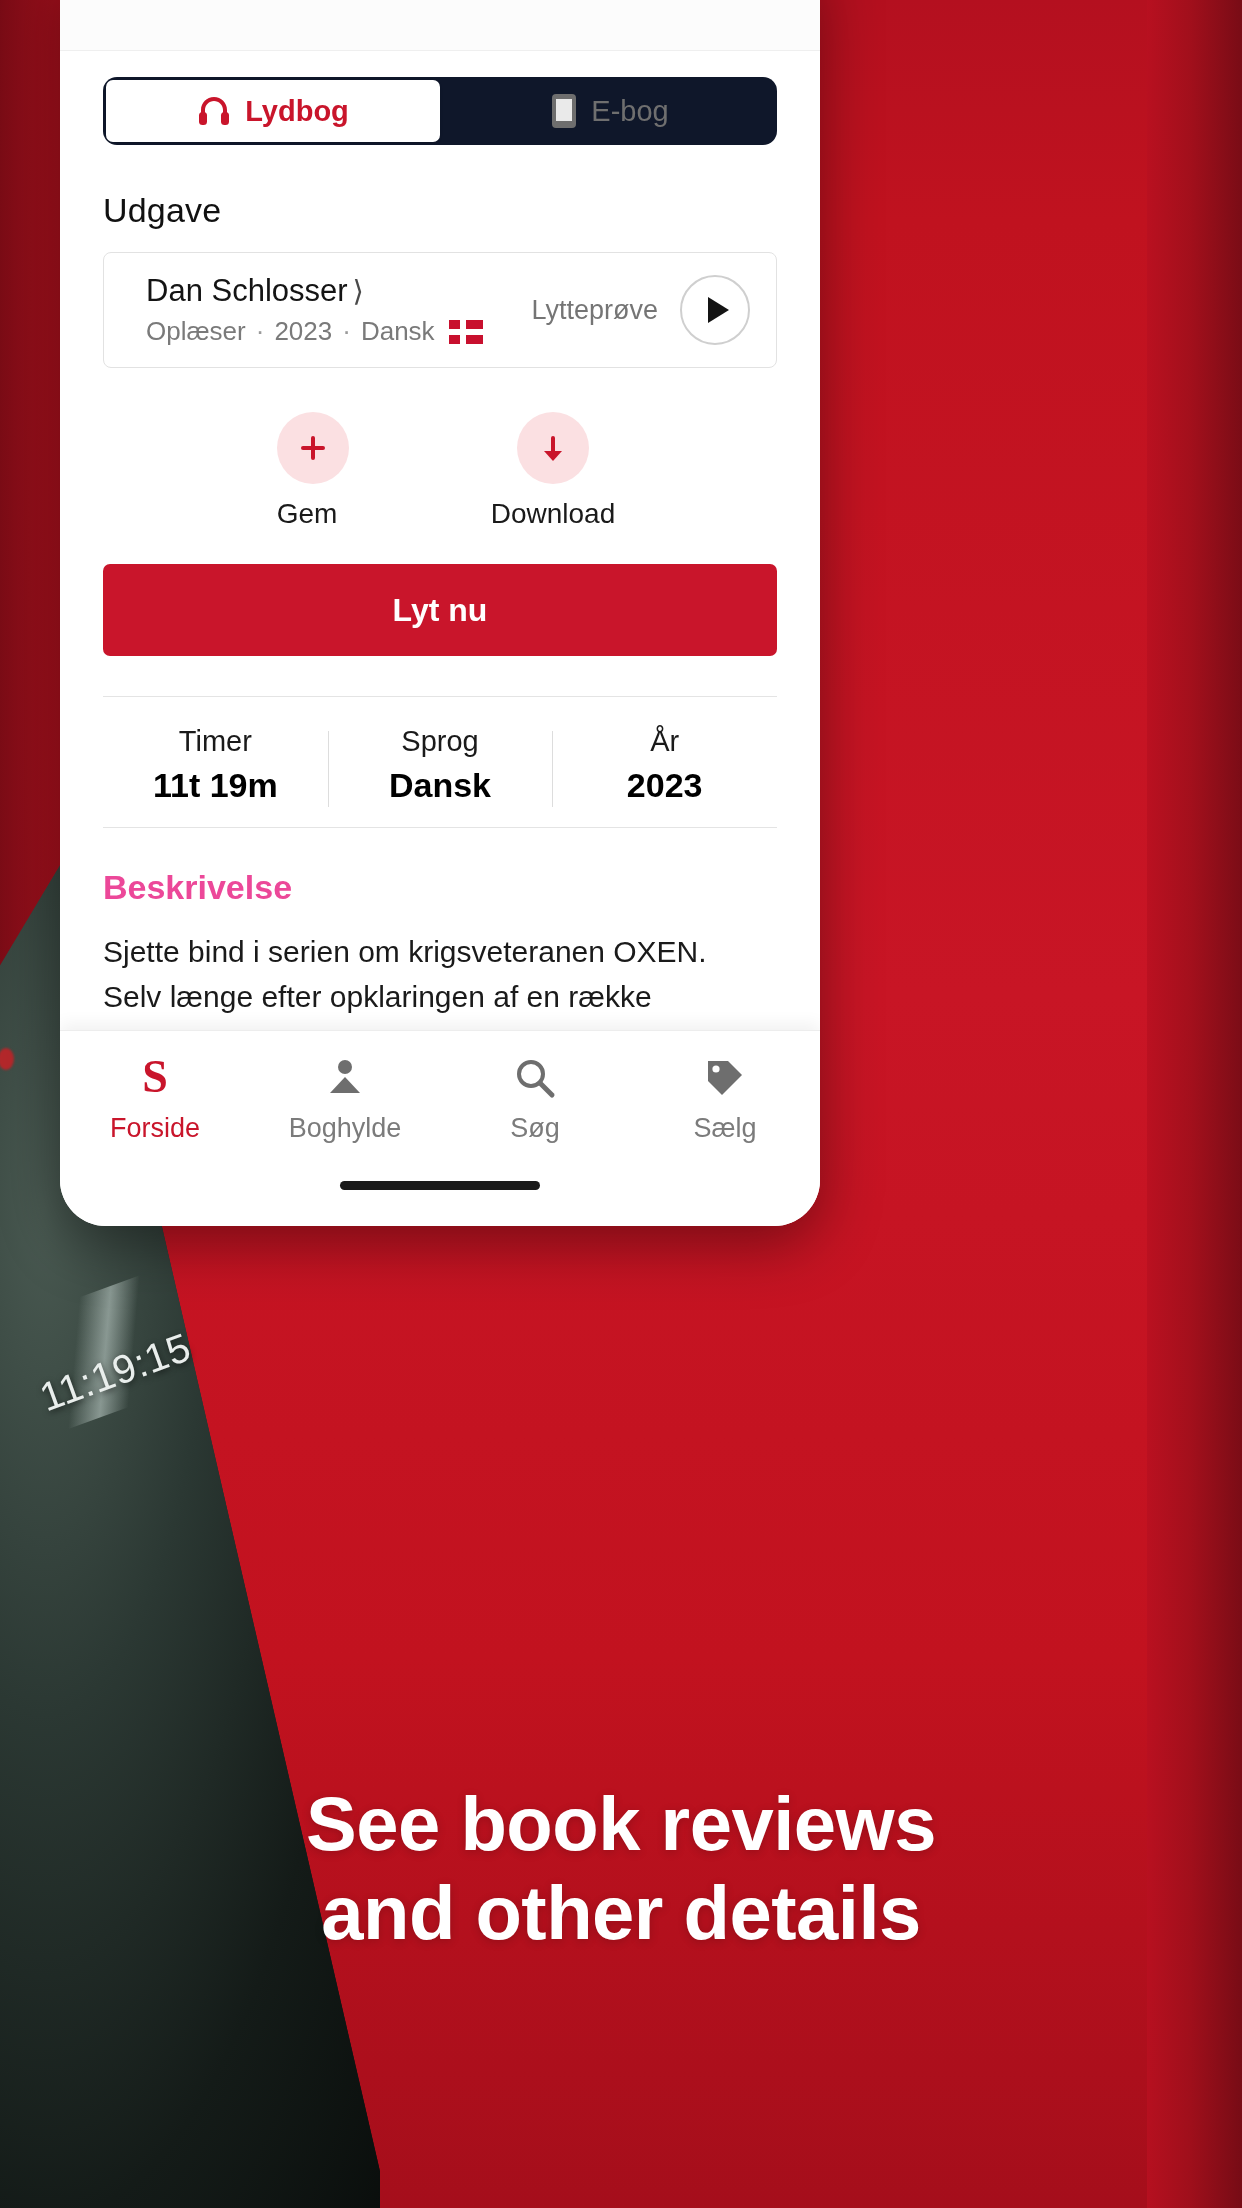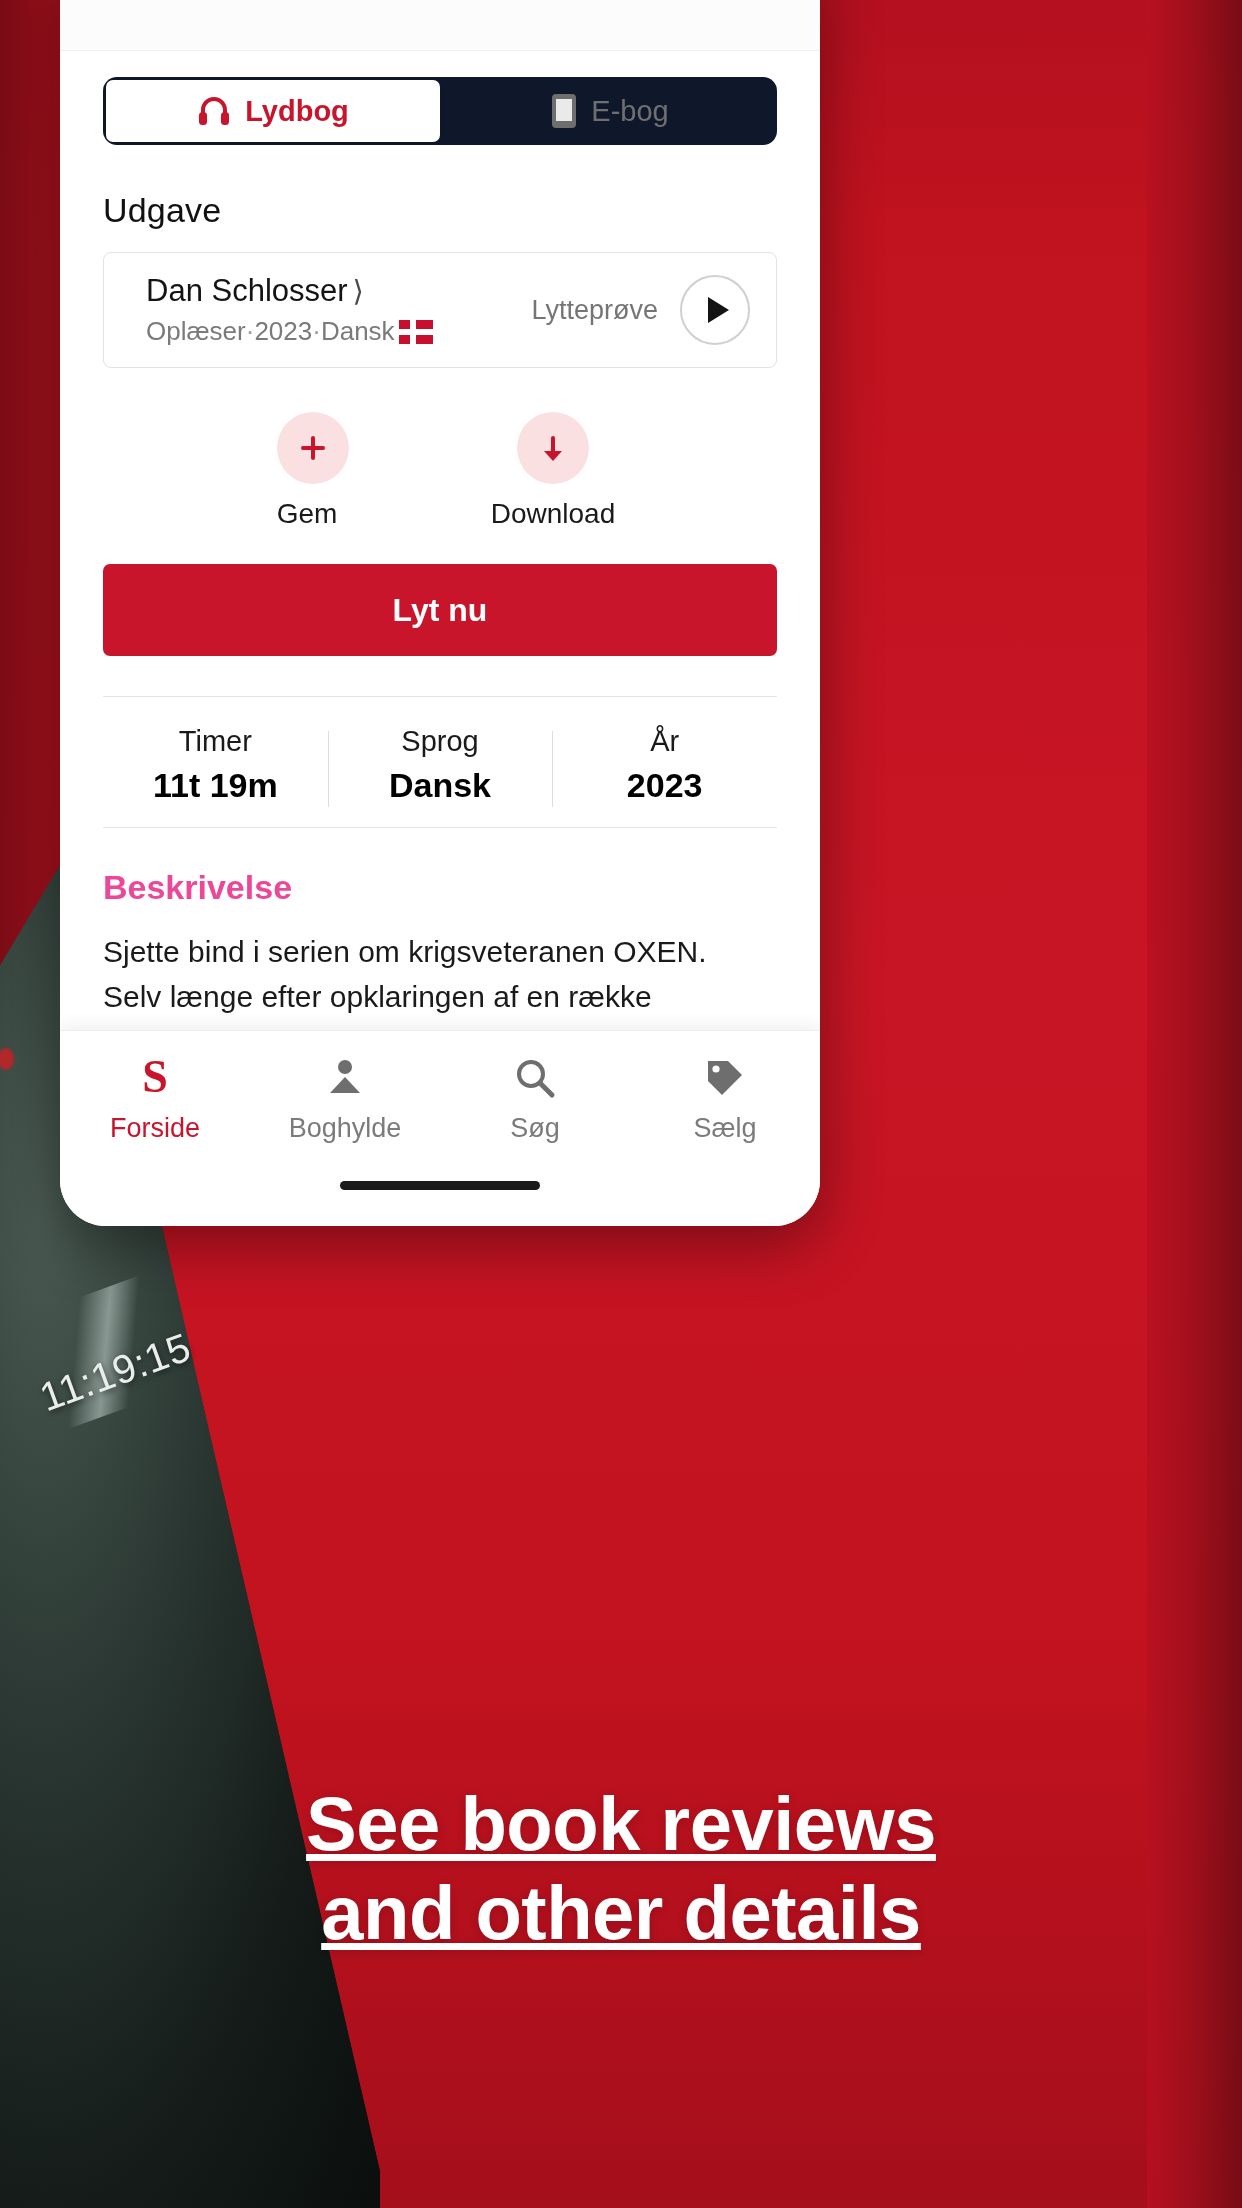--- a/index.html
+++ b/index.html
@@ -186,20 +186,21 @@
     color: #141414;
     line-height: 1.15;
   }
   .narrator .chev { color: #4A4A4A; margin-left: 5px; font-size: 29px;}
   .edition-meta {
     margin-top: 8px;
     font-size: 26px;
     color: #7A7A7A;
     display: flex;
     align-items: center;
+    gap: 10px;
   }
   .edition-meta .dot { color: #9A9A9A; }
   .flag-dk {
     position: relative;
     width: 34px;
     height: 24px;
     display: inline-block;
     background: #C8102E;
     margin-left: 4px;
   }
@@ -359,21 +360,20 @@
     top: 1780px;
     text-align: center;
     color: #FFFFFF;
     font-size: 76px;
     font-weight: 700;
     line-height: 1.17;
     letter-spacing: -.5px;
     text-shadow: 0 2px 10px rgba(0,0,0,.18);
     padding: 0 60px;
     box-sizing: border-box;
-    text-decoration: underline;
   }
   .promo-text .l2 { display: block; }
 </style>
 </head>
 <body>
 
 <div id="stage">
 
   <div class="promo-bg"></div>
   <div class="promo-bg-left-dark"></div>

